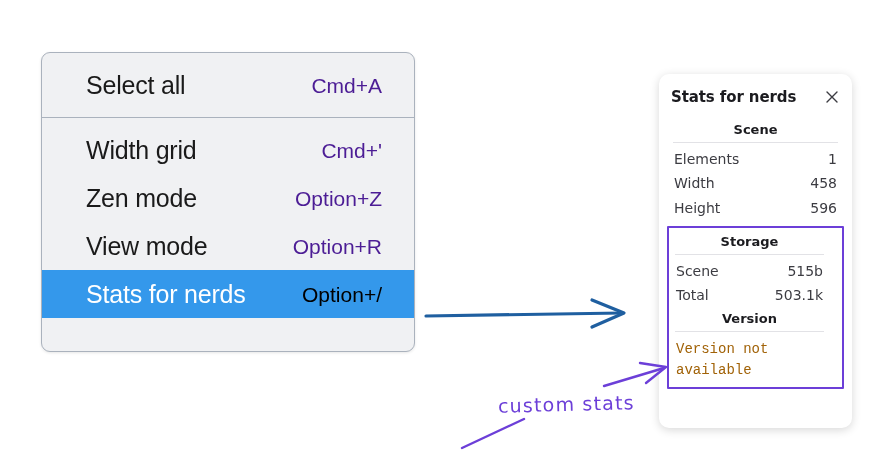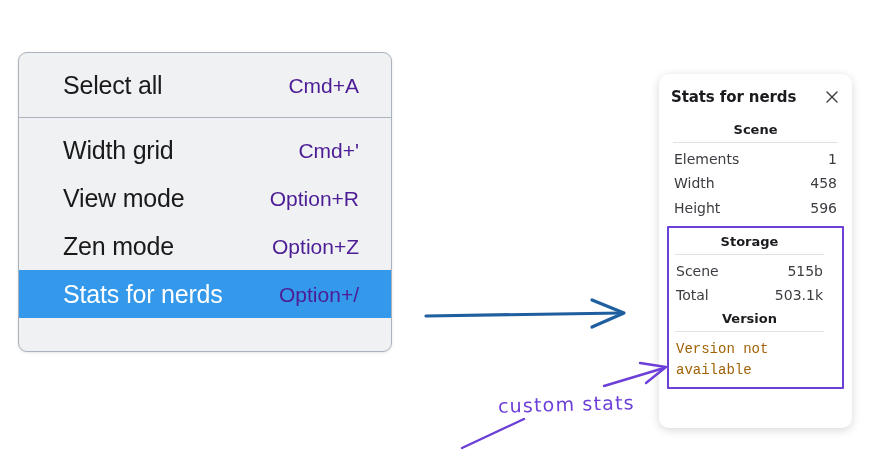--- a/index.html
+++ b/index.html
@@ -12,21 +12,21 @@
     height: 461px;
     position: relative;
     overflow: hidden;
     font-family: "Liberation Sans", sans-serif;
     -webkit-font-smoothing: antialiased;
   }
 
   
   .context-menu {
     position: absolute;
-    left: 18px;
+    left: 41px;
     top: 52px;
     width: 374px;
     height: 300px;
     background: #f0f1f3;
     border: 1px solid #aab2bd;
     border-radius: 9px;
     box-sizing: border-box;
     box-shadow: 0 1px 3px rgba(0,0,0,0.10);
     overflow: hidden;
   }
@@ -66,21 +66,21 @@
     color: #4c1d95;
     line-height: 1;
   }
   .menu-item.selected {
     background: #3498eb;
   }
   .menu-item.selected .label {
     color: #ffffff;
   }
   .menu-item.selected .shortcut {
-    color: #4c1d95;
+    color: #000000;
   }
 
   
   .stats-panel {
     position: absolute;
     left: 659px;
     top: 74px;
     width: 193px;
     height: 354px;
     background: #ffffff;
@@ -185,26 +185,26 @@
   </div>
 
   <div class="menu-divider"></div>
 
   <div class="menu-section second">
     <div class="menu-item">
       <span class="label">Width grid</span>
       <span class="shortcut">Cmd+'</span>
     </div>
     <div class="menu-item">
+      <span class="label">Zen mode</span>
+      <span class="shortcut">Option+Z</span>
+    </div>
+    <div class="menu-item">
       <span class="label">View mode</span>
       <span class="shortcut">Option+R</span>
-    </div>
-    <div class="menu-item">
-      <span class="label">Zen mode</span>
-      <span class="shortcut">Option+Z</span>
     </div>
     <div class="menu-item selected">
       <span class="label">Stats for nerds</span>
       <span class="shortcut">Option+/</span>
     </div>
   </div>
 
 </div>
 
 <div class="stats-panel">

